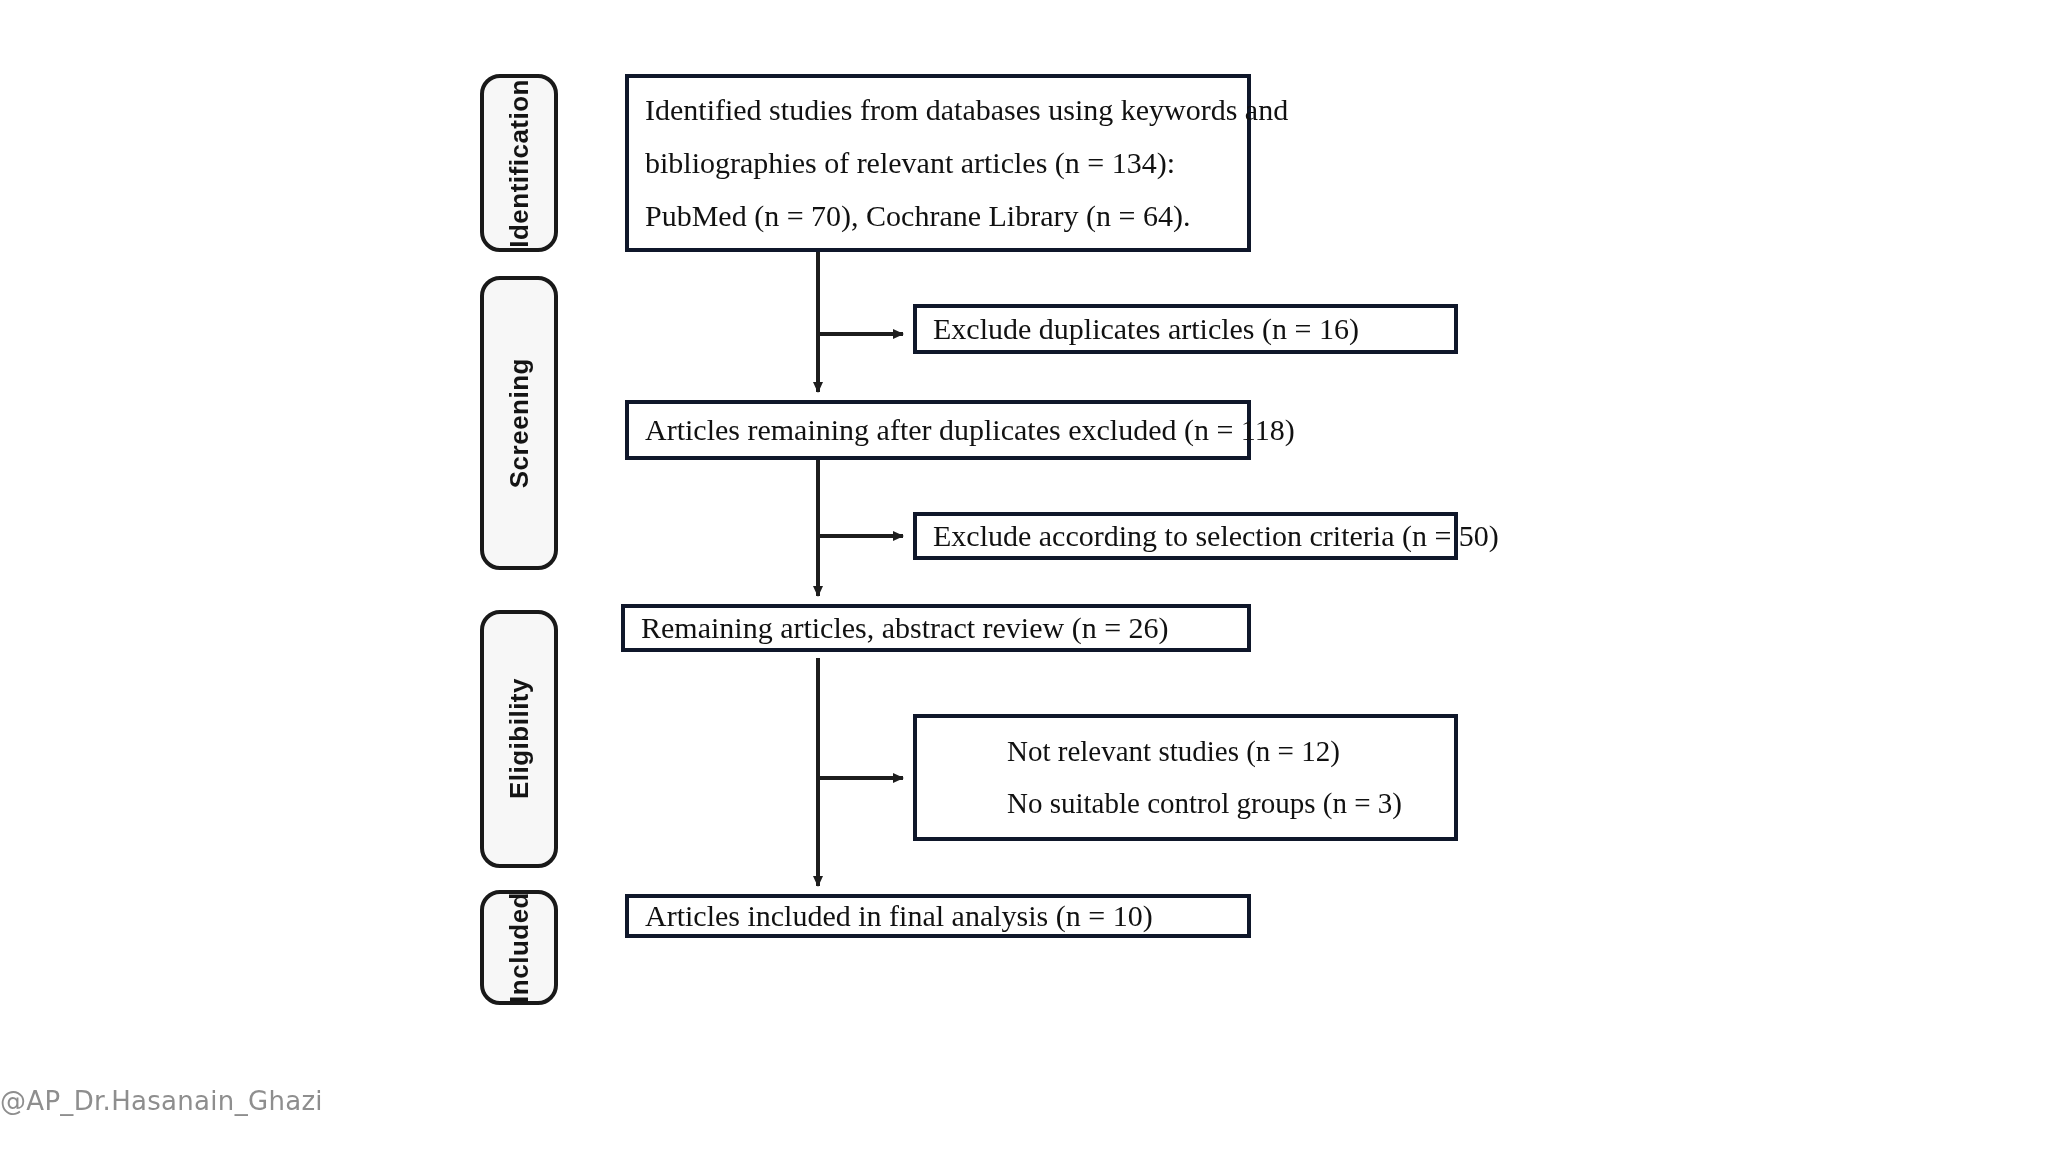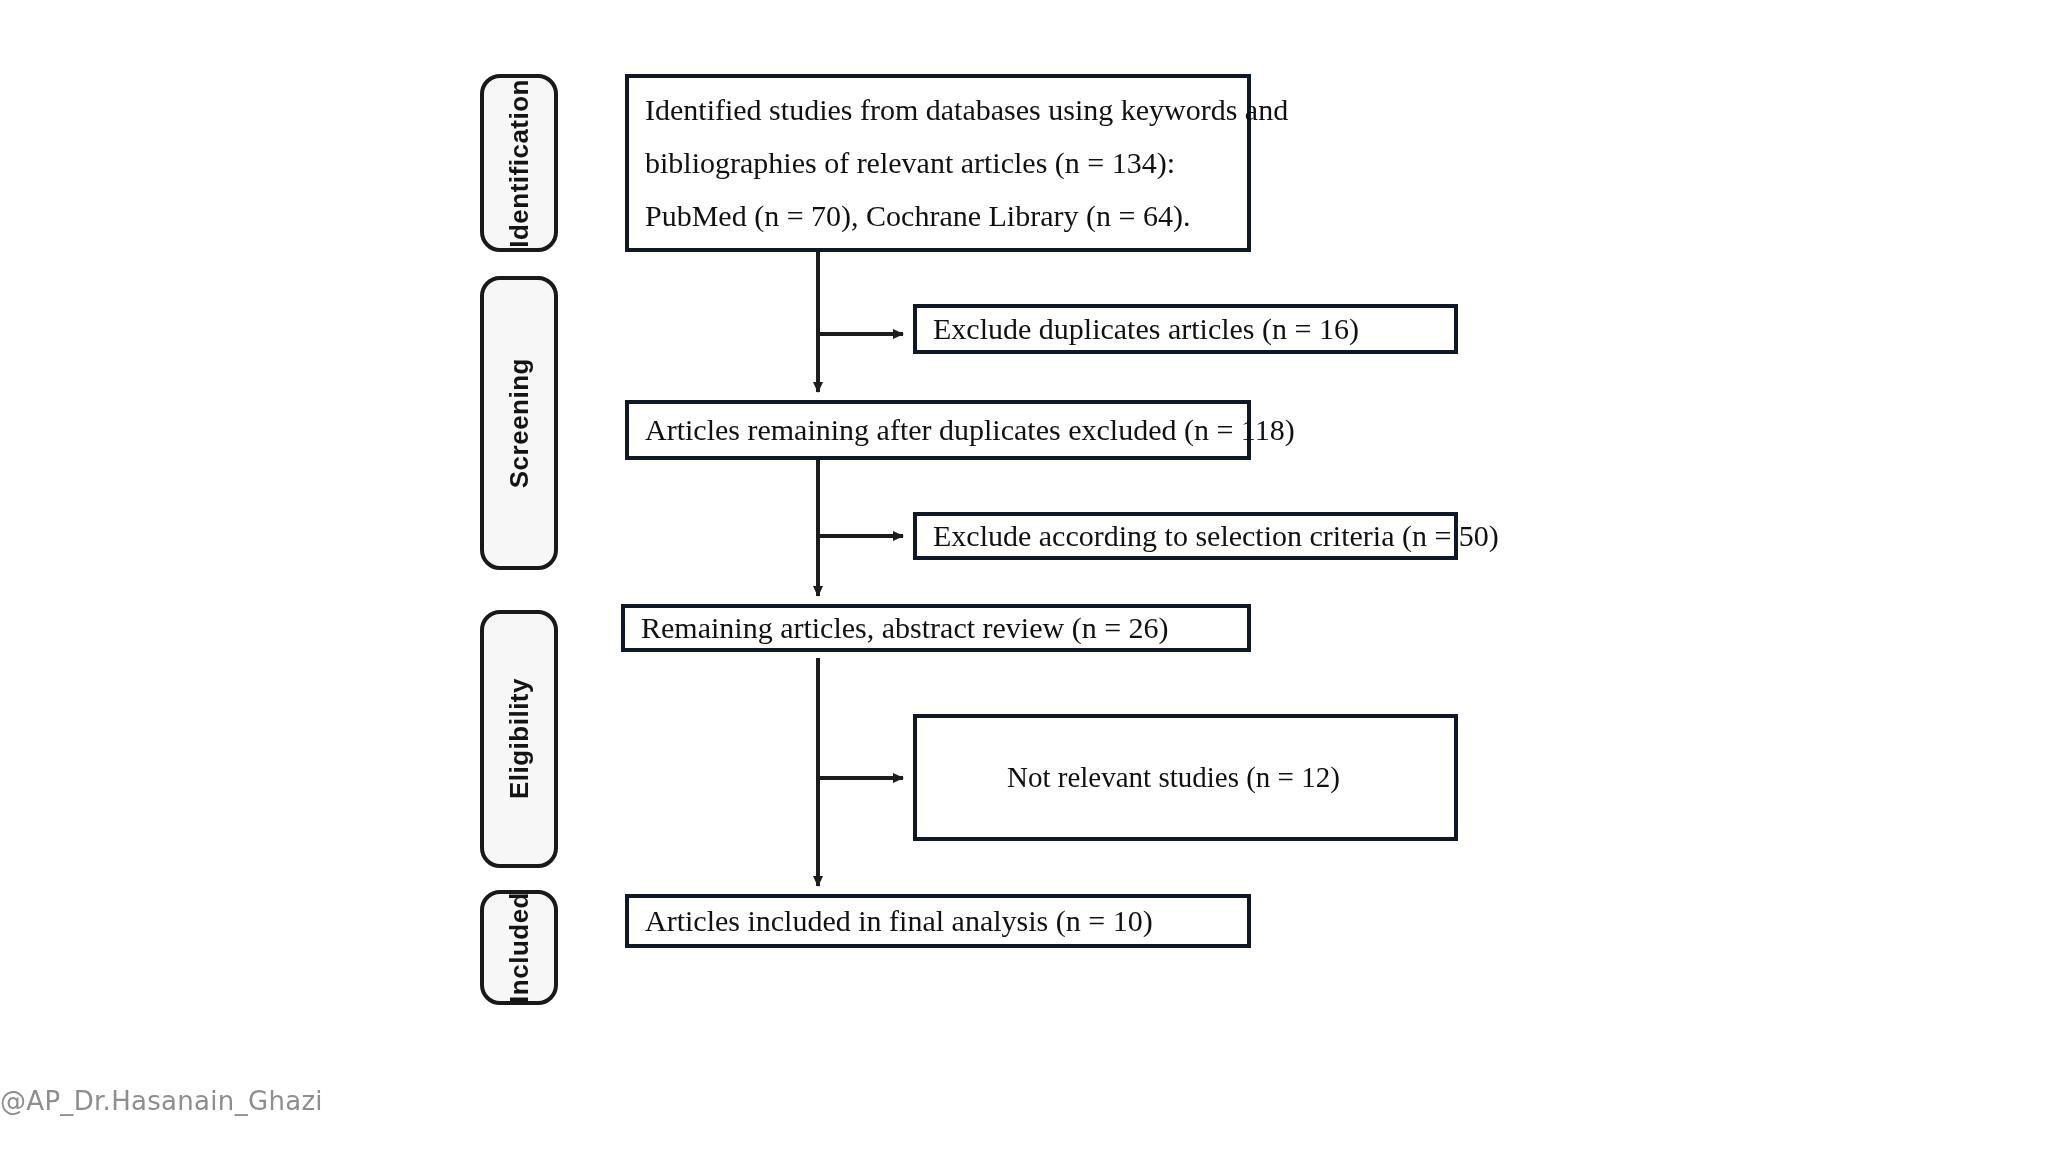--- a/index.html
+++ b/index.html
@@ -72,21 +72,21 @@
   .flow-box .line.indent {
     padding-left: 90px;
   }
 
   .box-ident   { left: 625px; top: 74px;  width: 626px; height: 178px; padding: 16px 0; }
   .box-ident .line { margin-bottom: 24px; }
   .box-ident .line:last-child { margin-bottom: 0; }
 
   .box-remaining  { left: 625px; top: 400px; width: 626px; height: 60px; }
   .box-abstract   { left: 621px; top: 604px; width: 630px; height: 48px; }
-  .box-included   { left: 625px; top: 894px; width: 626px; height: 54px; }
+  .box-included   { left: 625px; top: 894px; width: 626px; height: 44px; }
 
   .box-dup      { left: 913px; top: 304px; width: 545px; height: 50px; }
   .box-criteria { left: 913px; top: 512px; width: 545px; height: 48px; }
   .box-excluded { left: 913px; top: 714px; width: 545px; height: 127px; padding: 10px 0; }
   .box-excluded .line { font-size: 29px; margin-bottom: 16px; }
   .box-excluded .line:last-child { margin-bottom: 0; }
 
   
   #connectors {
     position: absolute;
@@ -166,20 +166,21 @@
   <div class="flow-box box-criteria">
     <div class="line">Exclude according to selection criteria (n = 50)</div>
   </div>
 
   <div class="flow-box box-abstract">
     <div class="line">Remaining articles, abstract review (n = 26)</div>
   </div>
 
   <div class="flow-box box-excluded multi">
     <div class="line indent">Not relevant studies (n = 12)</div>
+    <div class="line indent">No suitable control groups (n = 3)</div>
   </div>
 
   <div class="flow-box box-included">
     <div class="line">Articles included in final analysis (n = 10)</div>
   </div>
 
   <div class="watermark">@AP_Dr.Hasanain_Ghazi</div>
 
 </div>
 

